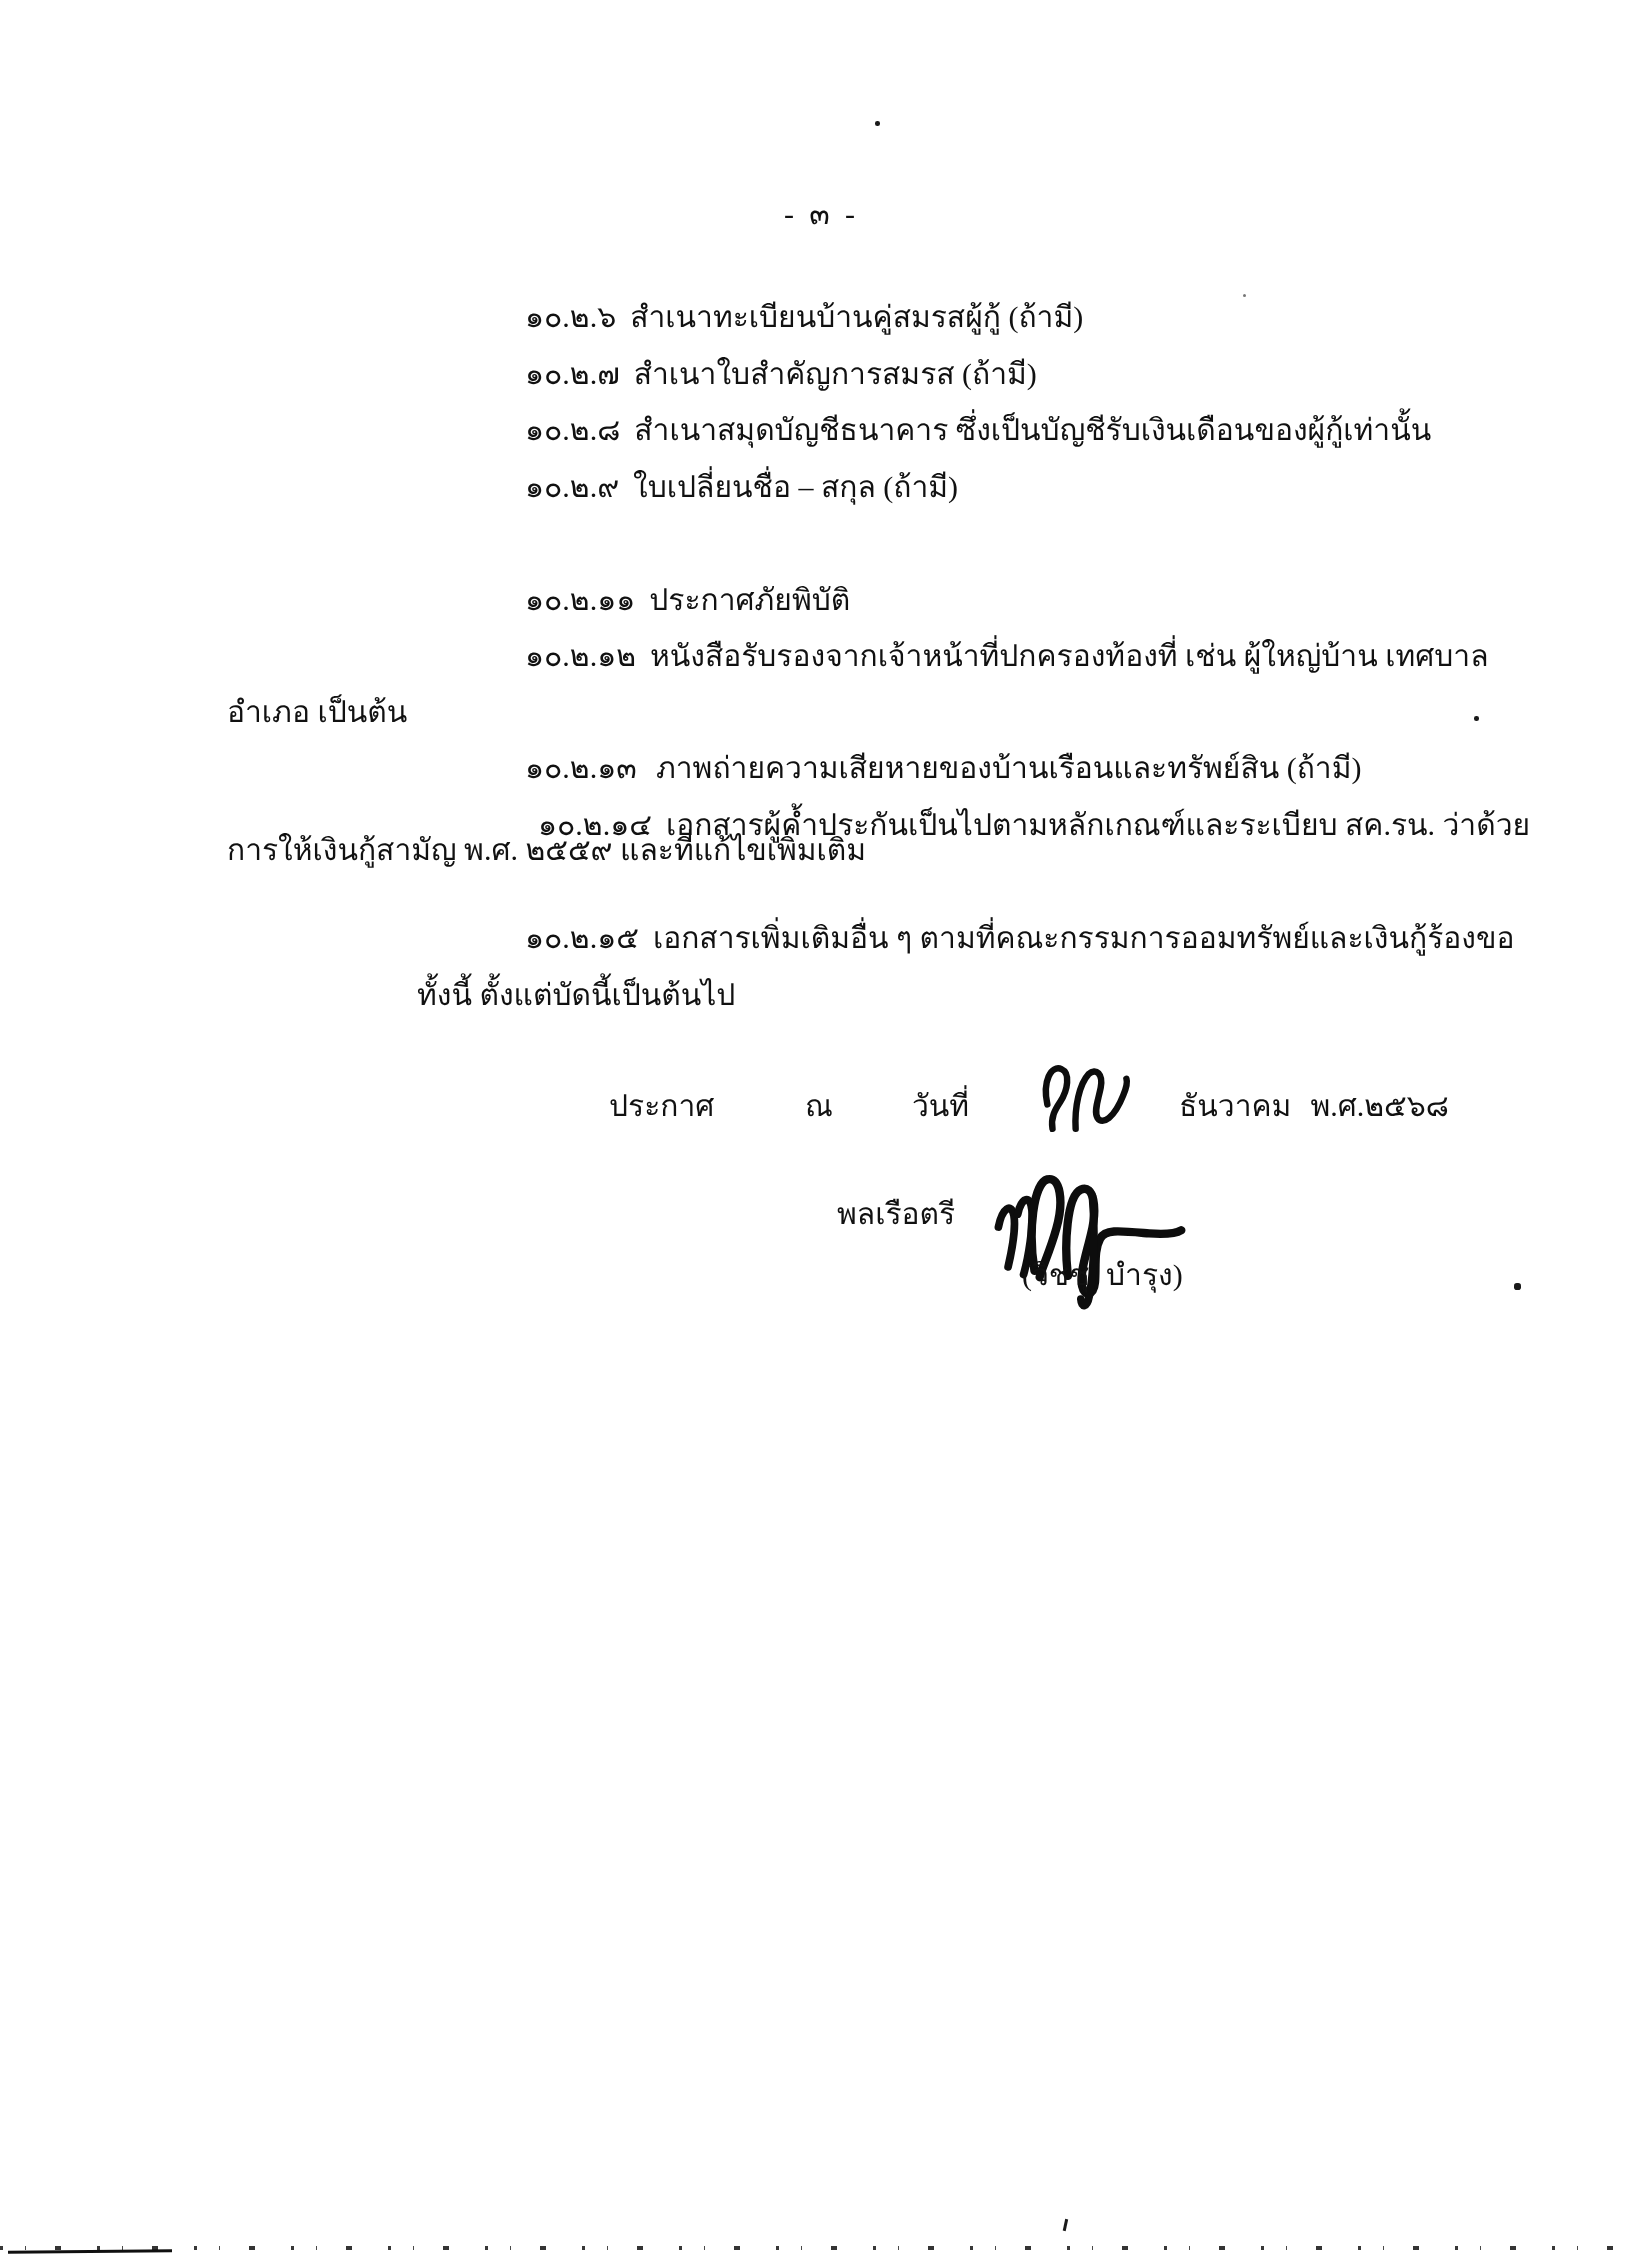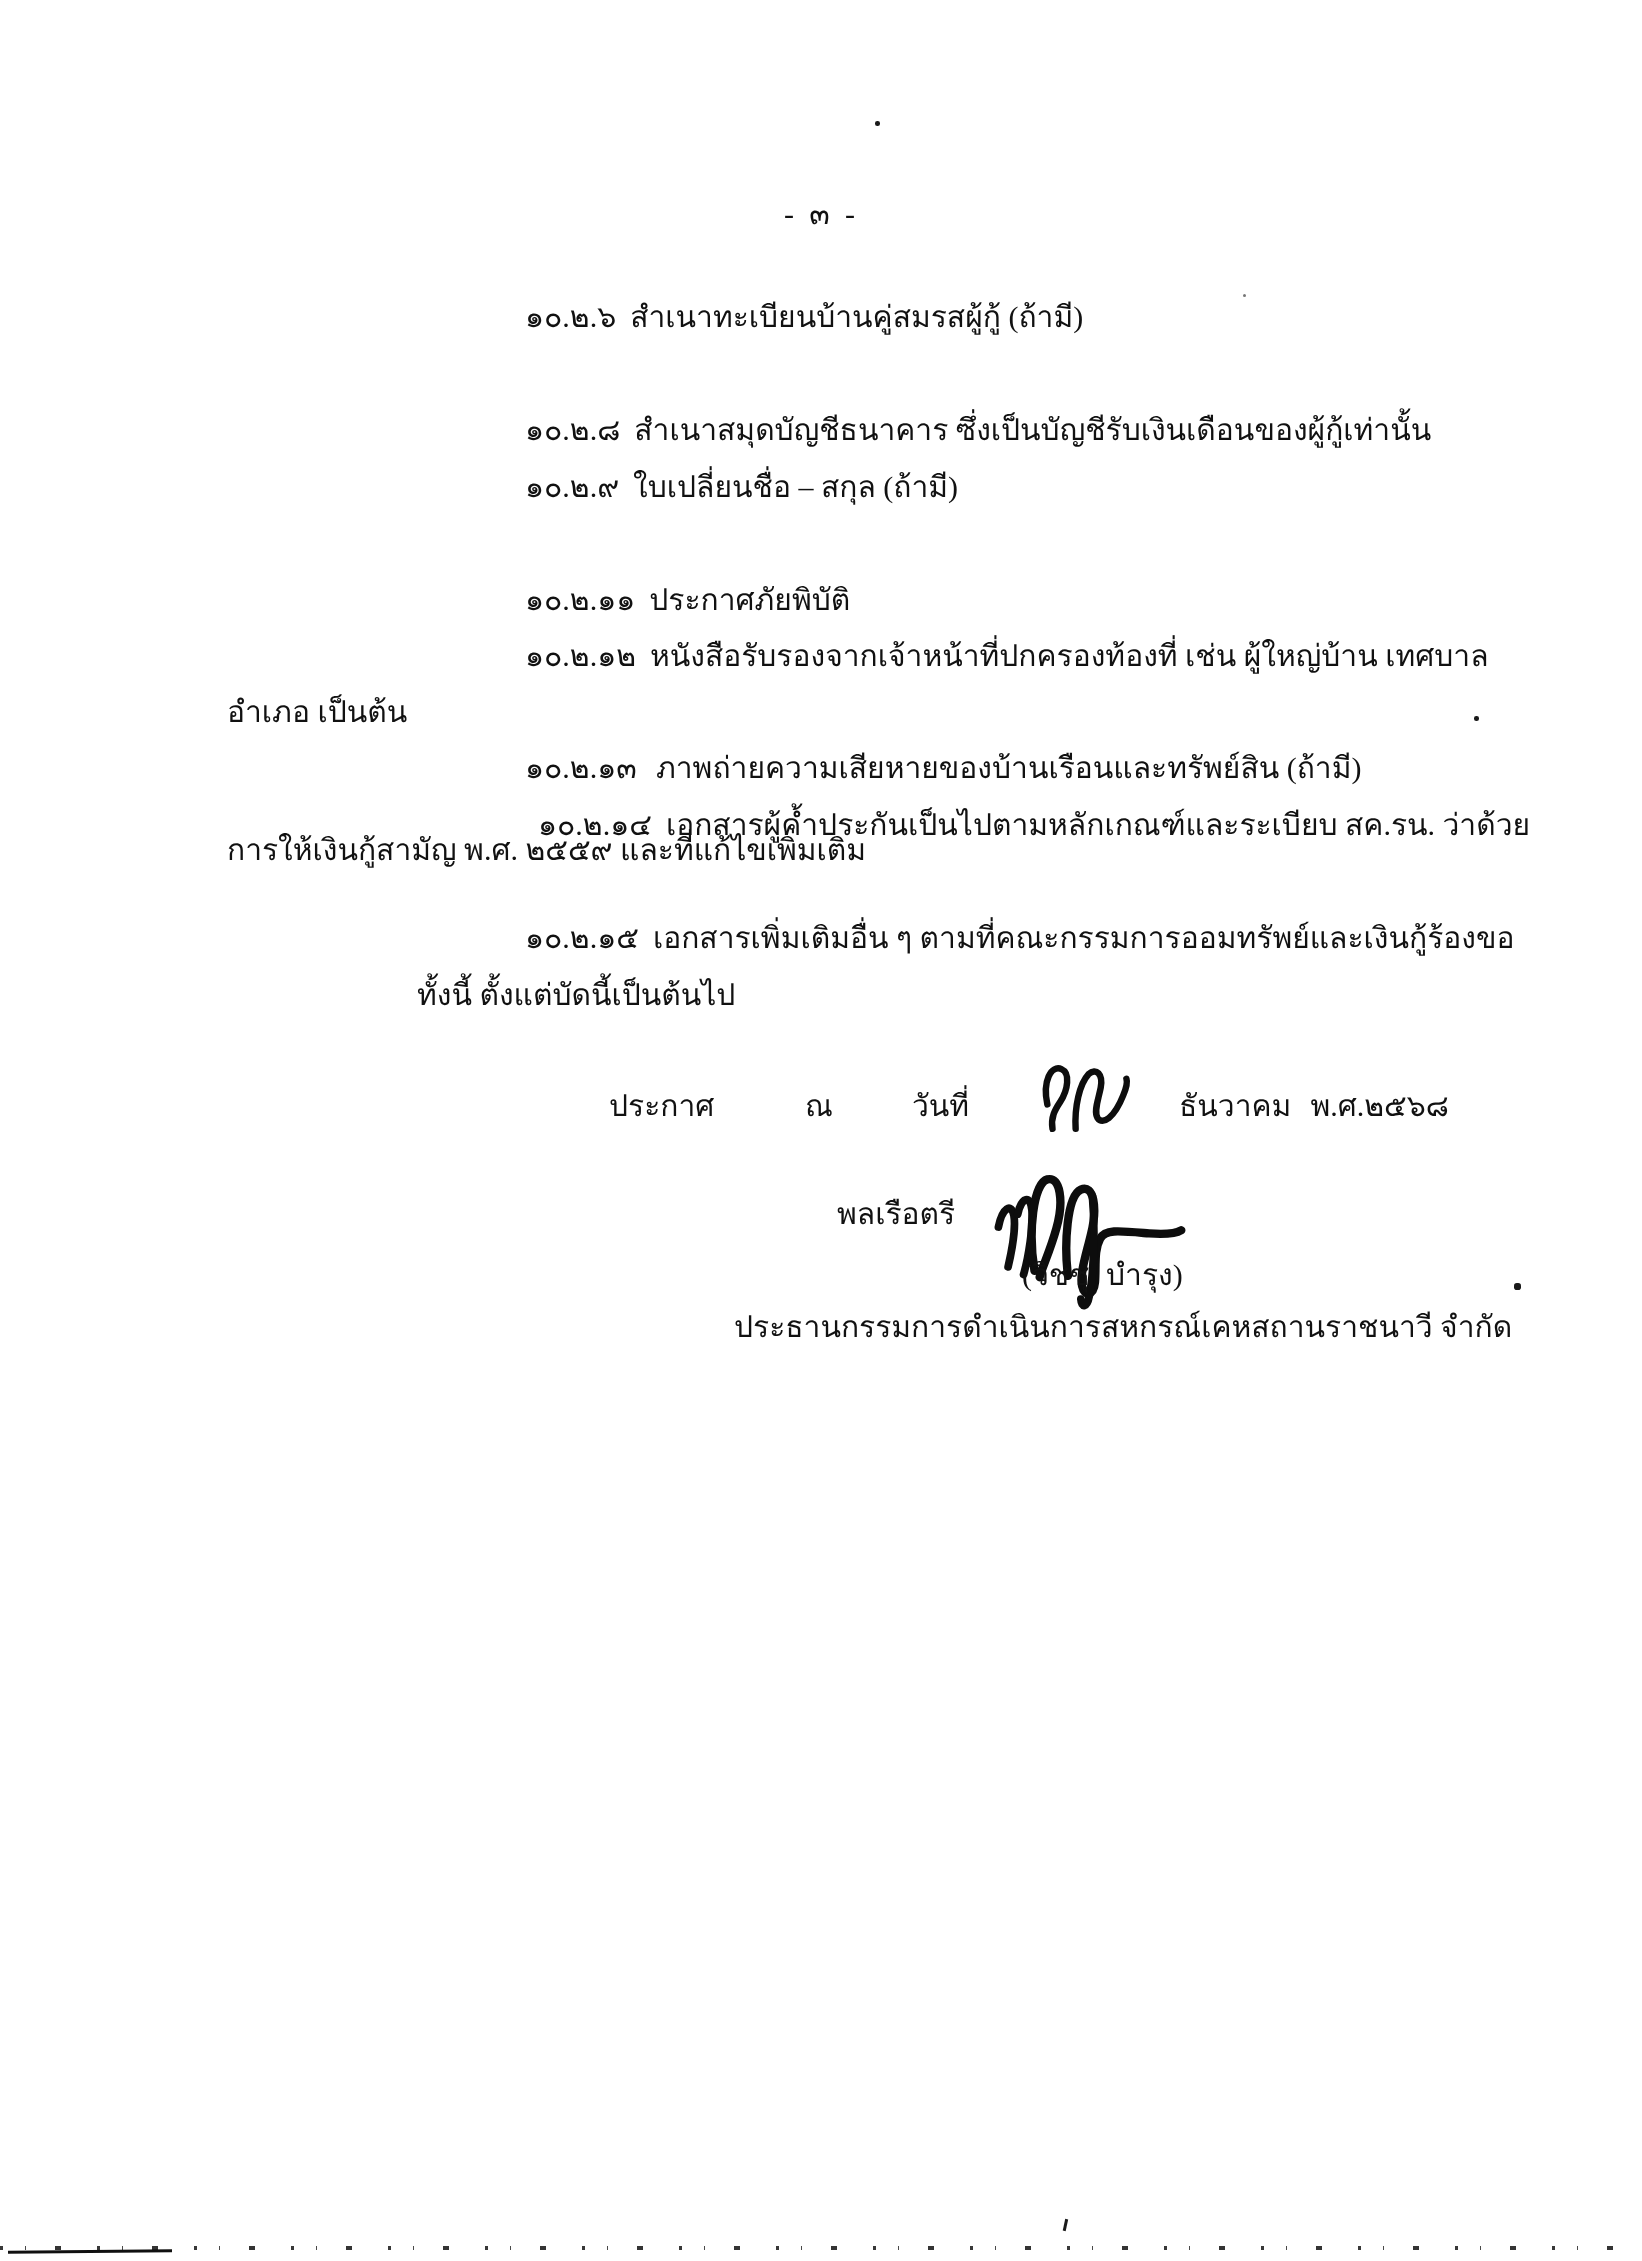--- a/index.html
+++ b/index.html
@@ -69,20 +69,23 @@
   <div class="line page-number" style="top:193px;">- ๓ -</div>
 
   <div class="speck" style="left:875px;top:121px;width:4.5px;height:4.5px;"></div>
   <div class="speck" style="left:1243px;top:294px;width:3.2px;height:3.2px;opacity:.6;"></div>
   <div class="speck" style="left:1474px;top:716px;width:4.5px;height:4.5px;"></div>
   <div class="speck" style="left:1514px;top:1283px;width:7px;height:7px;border-radius:40%;"></div>
 
   <div class="line item" style="left:525px;top:296px;">
     <span class="num">๑๐.๒.๖</span><span>สำเนาทะเบียนบ้านคู่สมรสผู้กู้ (ถ้ามี)</span>
   </div>
+  <div class="line item" style="left:525px;top:353px;">
+    <span class="num">๑๐.๒.๗</span><span>สำเนาใบสำคัญการสมรส (ถ้ามี)</span>
+  </div>
   <div class="line item" style="left:525px;top:409px;">
     <span class="num">๑๐.๒.๘</span><span>สำเนาสมุดบัญชีธนาคาร ซึ่งเป็นบัญชีรับเงินเดือนของผู้กู้เท่านั้น</span>
   </div>
   <div class="line item" style="left:525px;top:466px;">
     <span class="num">๑๐.๒.๙</span><span>ใบเปลี่ยนชื่อ – สกุล (ถ้ามี)</span>
   </div>
   <div class="line item" style="left:525px;top:579px;">
     <span class="num">๑๐.๒.๑๑</span><span>ประกาศภัยพิบัติ</span>
   </div>
   <div class="line item" style="left:525px;top:635px;font-family:Liberation Serif, serif;">
@@ -119,20 +122,19 @@
   <svg class="hand-svg" style="left:992px;top:1129px;" width="206" height="187" viewBox="0 0 320 290" role="img">
     <path d="M10,152 C16,122 30,114 34,134 C37,152 31,188 25,214" stroke-width="12"></path>
     <path d="M40,132 C46,104 60,102 62,126 C64,152 57,198 49,226" stroke-width="12"></path>
     <path d="M66,220 C56,160 64,84 86,78 C106,73 112,112 100,154 C90,190 78,214 74,230" stroke-width="13"></path>
     <path d="M118,228 C112,180 116,104 138,94 C158,85 164,122 154,162 C146,196 136,224 140,244 C144,262 158,258 160,238 C162,214 158,188 168,170 C176,155 198,158 244,162 C272,164 286,162 294,157" stroke-width="13"></path>
     <path d="M156,104 C160,150 159,218 151,260 C148,277 139,279 138,264" stroke-width="12"></path>
   </svg>
 
   <div class="line" style="left:837px;top:1193px;">พลเรือตรี</div>
   <div class="line" style="left:1022px;top:1254px;word-spacing:9px;">(วิชชุ บำรุง)</div>
-  <div class="line" style="left:734px;top:1306px;">ประธานกรรมการดำเนินการสหกรณ์เคหสถานราชนาวี จำกัด</div>
 
   <div class="scan-line"></div>
   <div class="scan-line-left"></div>
   <div class="scan-tick"></div>
 
 </div>
 
 
 </body></html>

